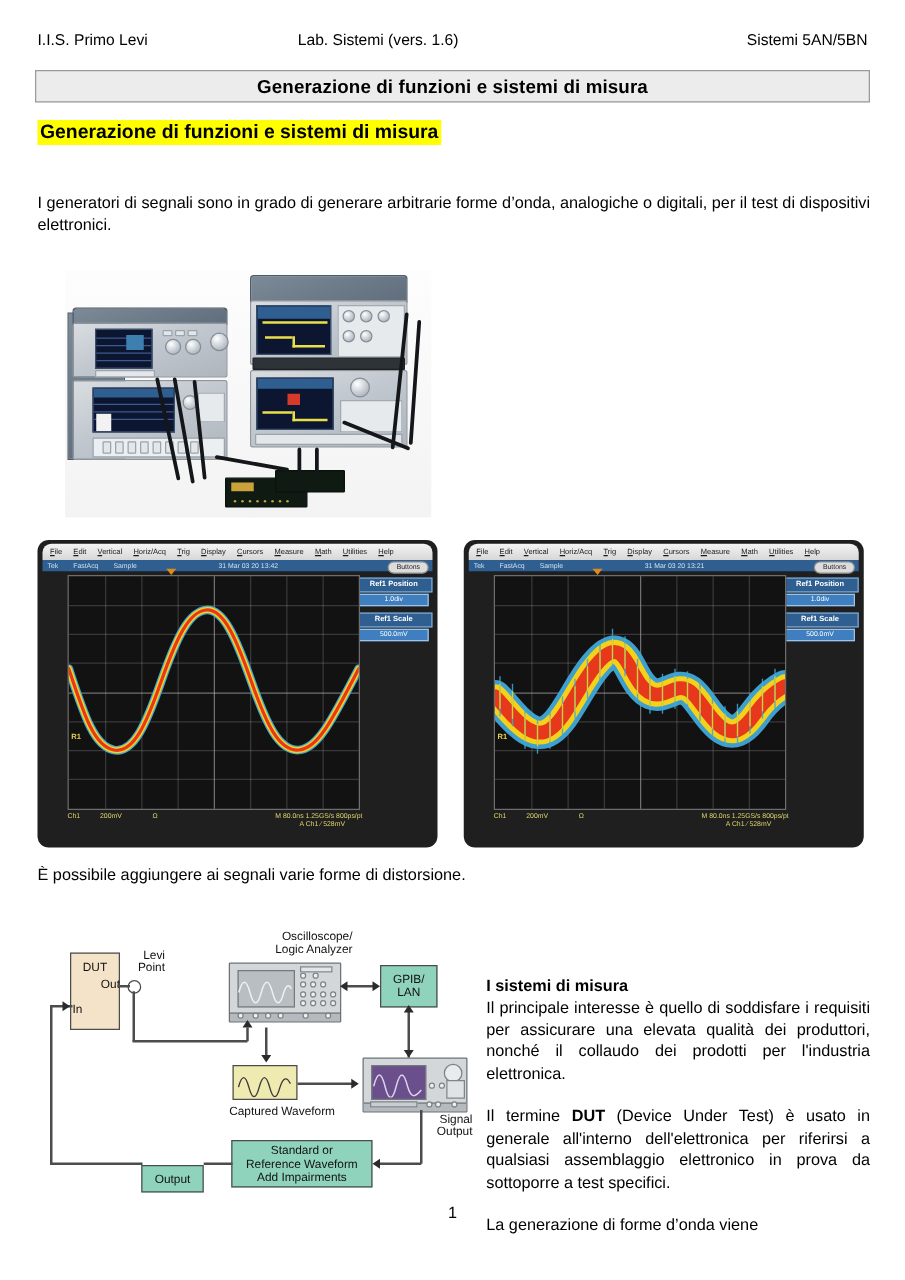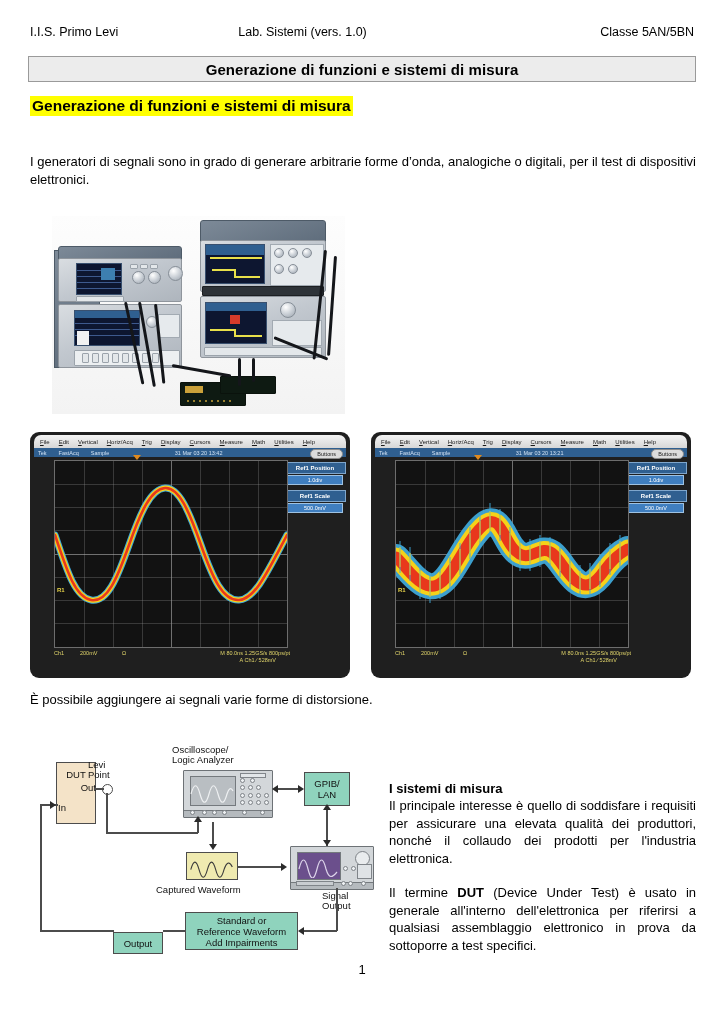--- a/index.html
+++ b/index.html
@@ -160,21 +160,21 @@
   .diagram{position:absolute;left:28px;top:742px;width:352px;height:228px;}
   .dbox{
     position:absolute;box-sizing:border-box;border:1px solid #4c4c4c;
     font-size:9.5px;line-height:11px;text-align:center;
     display:flex;align-items:center;justify-content:center;
     color:#111;
   }
   .dbox.tan{background:#f4e3c8;}
   .dbox.green{background:#8fd3bd;}
   .dbox.yellow{background:#efeab0;}
-  .dlabel{position:absolute;font-size:9.5px;line-height:11px;color:#111;text-align:left;}
+  .dlabel{position:absolute;font-size:9.5px;line-height:11px;color:#111;text-align:right;}
   .dline{position:absolute;background:#4c4c4c;}
   .dline.h{height:1.5px;}
   .dline.v{width:1.5px;}
   .arrow{position:absolute;width:0;height:0;}
   .arrow.up{border-left:4px solid transparent;border-right:4px solid transparent;border-bottom:6px solid #2b2b2b;}
   .arrow.down{border-left:4px solid transparent;border-right:4px solid transparent;border-top:6px solid #2b2b2b;}
   .arrow.left{border-top:4px solid transparent;border-bottom:4px solid transparent;border-right:6px solid #2b2b2b;}
   .arrow.right{border-top:4px solid transparent;border-bottom:4px solid transparent;border-left:6px solid #2b2b2b;}
   .tpoint{
     position:absolute;width:9px;height:9px;border-radius:50%;
@@ -196,22 +196,22 @@
   .rcol p{margin:0;font-size:13px;line-height:17.5px;text-align:justify;}
   .rcol p.gap{margin-top:17px;}
 </style>
 </head>
 <body>
 
 <div class="page">
 
   <div class="hdr-line">
     <span class="hdr-left">I.I.S. Primo Levi</span>
-    <span class="hdr-mid">Lab. Sistemi (vers. 1.0)</span>
-    <span class="hdr-right">Classe 5AN/5BN</span>
+    <span class="hdr-mid">Lab. Sistemi (vers. 1.6)</span>
+    <span class="hdr-right">Sistemi 5AN/5BN</span>
   </div>
 
   <div class="title-bar">
     <span>Generazione di funzioni e sistemi di misura</span>
   </div>
 
   <div class="h1">Generazione di funzioni e sistemi di misura</div>
 
   <div class="para" id="para-intro">I generatori di segnali sono in grado di generare arbitrarie forme d’onda, analogiche o digitali, per il test di dispositivi elettronici.</div>
 
@@ -585,17 +585,18 @@
     <div class="dline h" style="left:12px;top:188px;width:74px;"></div>
     <div class="dline v" style="left:12px;top:62px;height:128px;"></div>
     <div class="dline h" style="left:12px;top:62px;width:18px;"></div>
     <div class="arrow right" style="left:22px;top:59px;"></div>
   </div>
 
   <div class="rcol">
     <h3>I sistemi di misura</h3>
     <p>Il principale interesse è quello di soddisfare i requisiti per assicurare una elevata qualità dei produttori, nonché il collaudo dei prodotti per l'industria elettronica.</p>
     <p class="gap"><span>Il termine </span><b>DUT</b><span> (Device Under Test) è usato in generale all'interno dell'elettronica per riferirsi a qualsiasi assemblaggio elettronico in prova da sottoporre a test specifici.</span></p>
+    <p class="gap">La   generazione   di   forme   d’onda   viene</p>
   </div>
 
   <div class="pageno">1</div>
 
 </div>
 
 </body></html>

